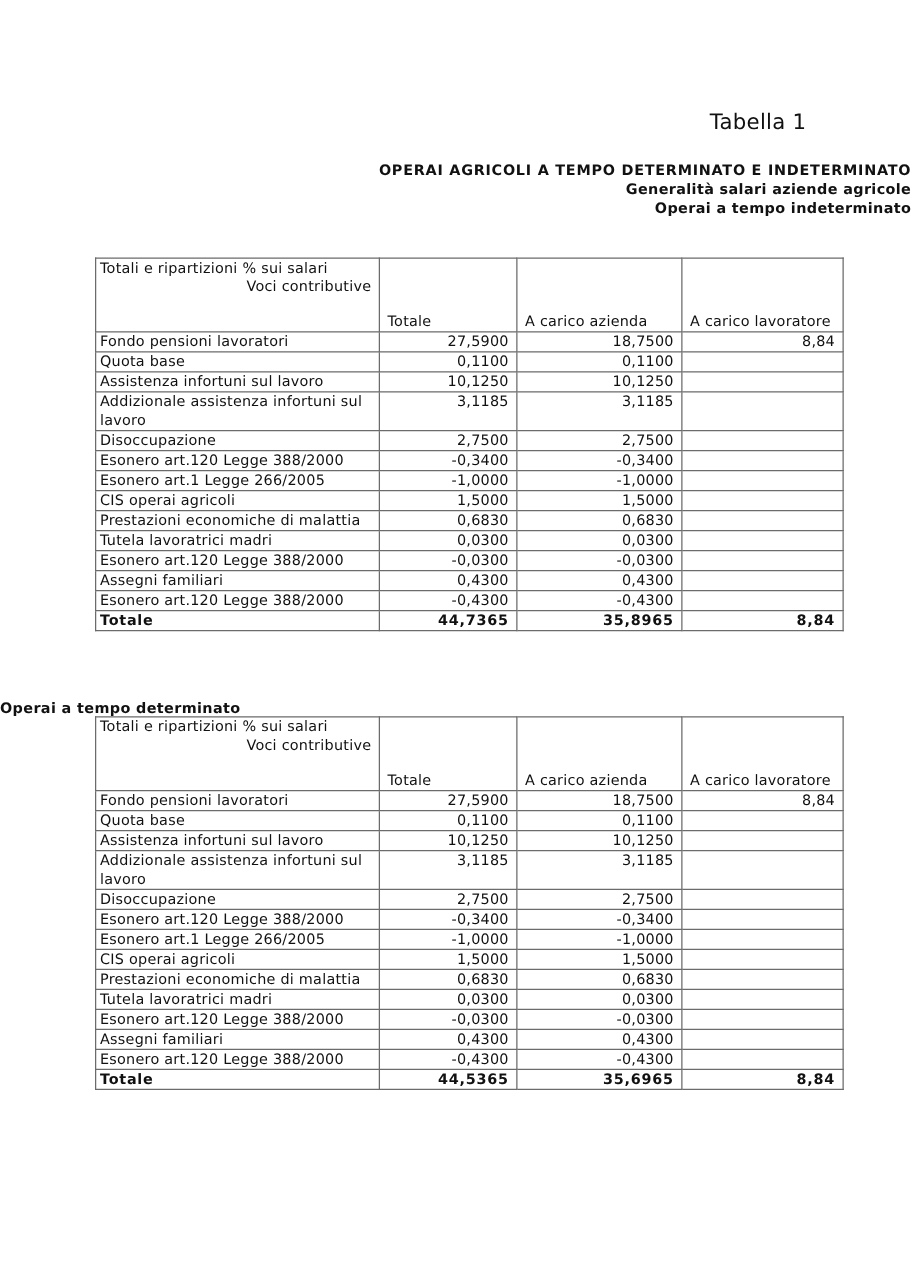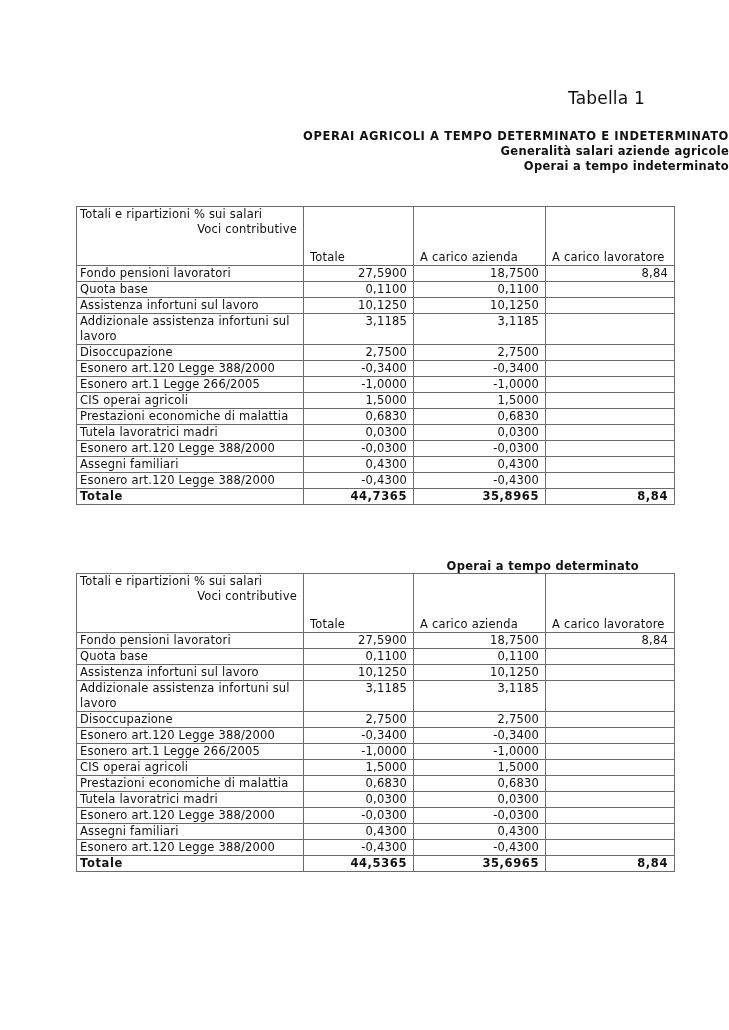--- a/index.html
+++ b/index.html
@@ -11,21 +11,21 @@
       position: absolute; top: 88px; right: 84px;
       font-size: 17px; letter-spacing: 0.2px;
     }
     .heading-block {
       position: absolute; top: 129px; left: 0; width: 729px;
       text-align: right; font-weight: bold; font-size: 11.5px;
       line-height: 15px; letter-spacing: 0.3px;
     }
     .heading-block .h1 { letter-spacing: 0.6px; }
     .section-title {
-      position: absolute; left: 0; width: 639px; text-align: right;
+      position: absolute; left: 0; width: 639px; text-align: left;
       font-weight: bold; font-size: 11.5px; letter-spacing: 0.3px;
     }
     table.contrib {
       position: absolute; left: 76px; width: 598px;
       border-collapse: collapse; table-layout: fixed;
       font-size: 11.5px; letter-spacing: 0.2px;
     }
     table.contrib col.c1 { width: 227px; }
     table.contrib col.c2 { width: 110px; }
     table.contrib col.c3 { width: 132px; }

